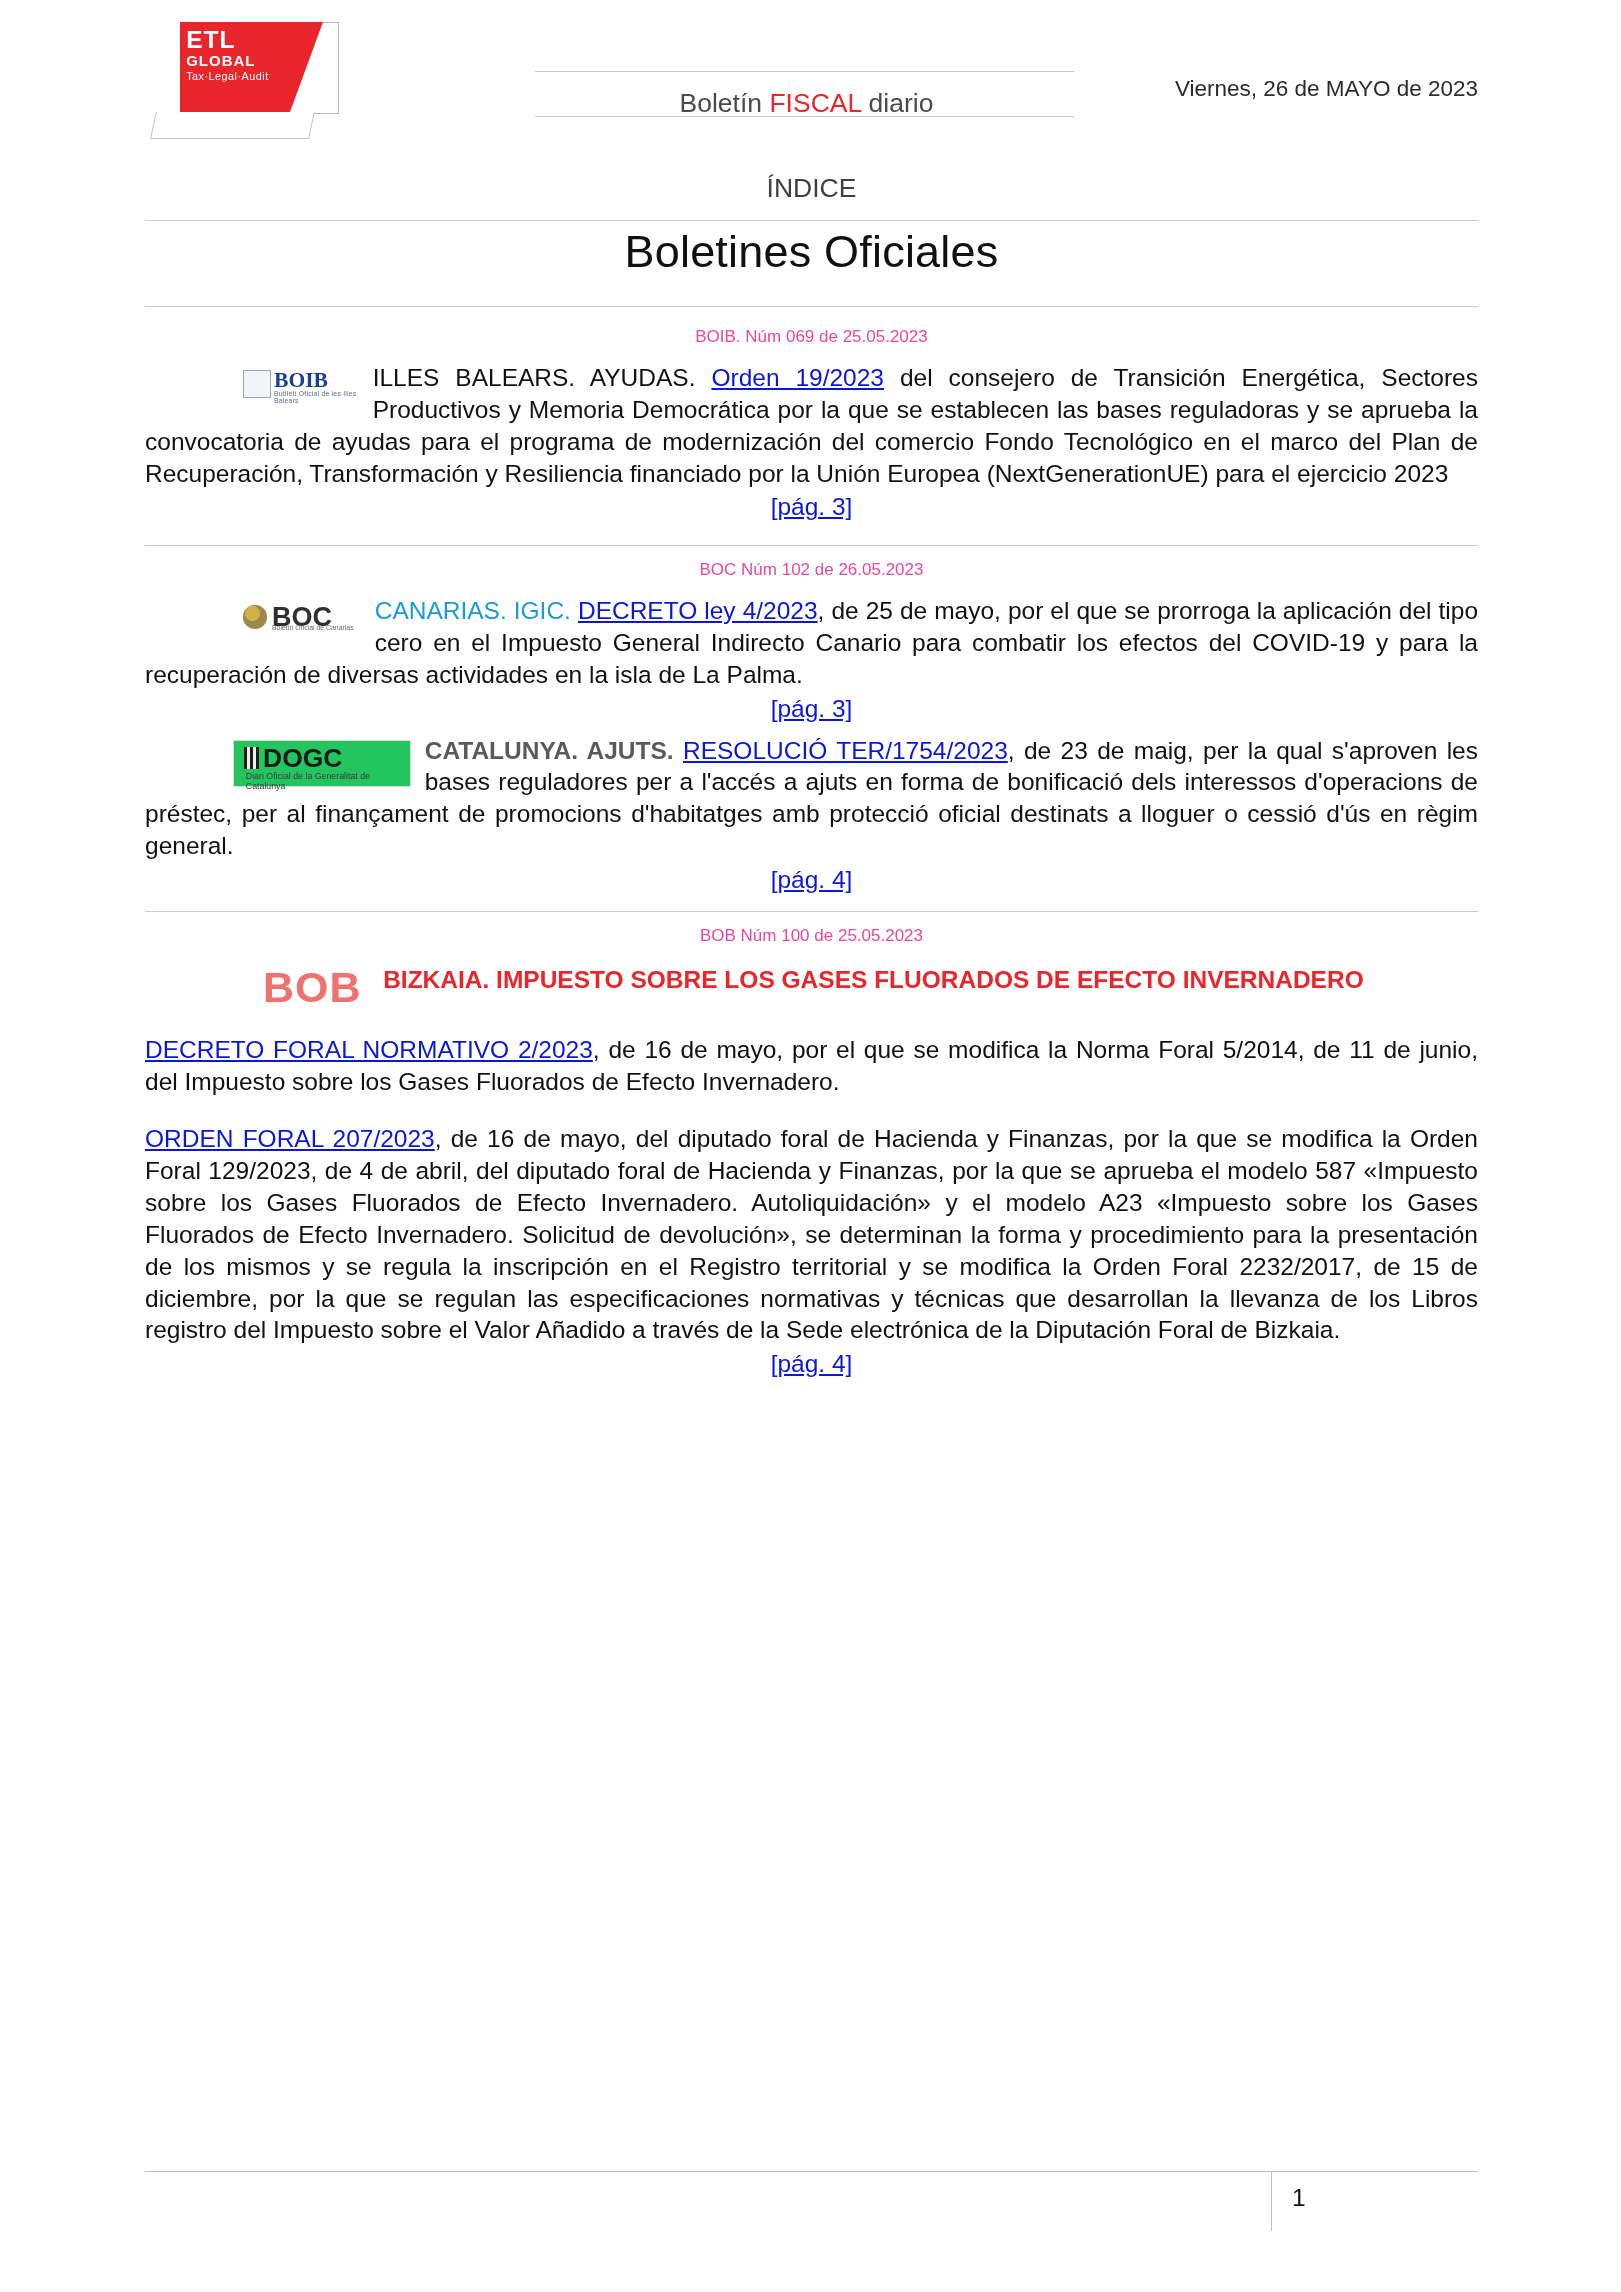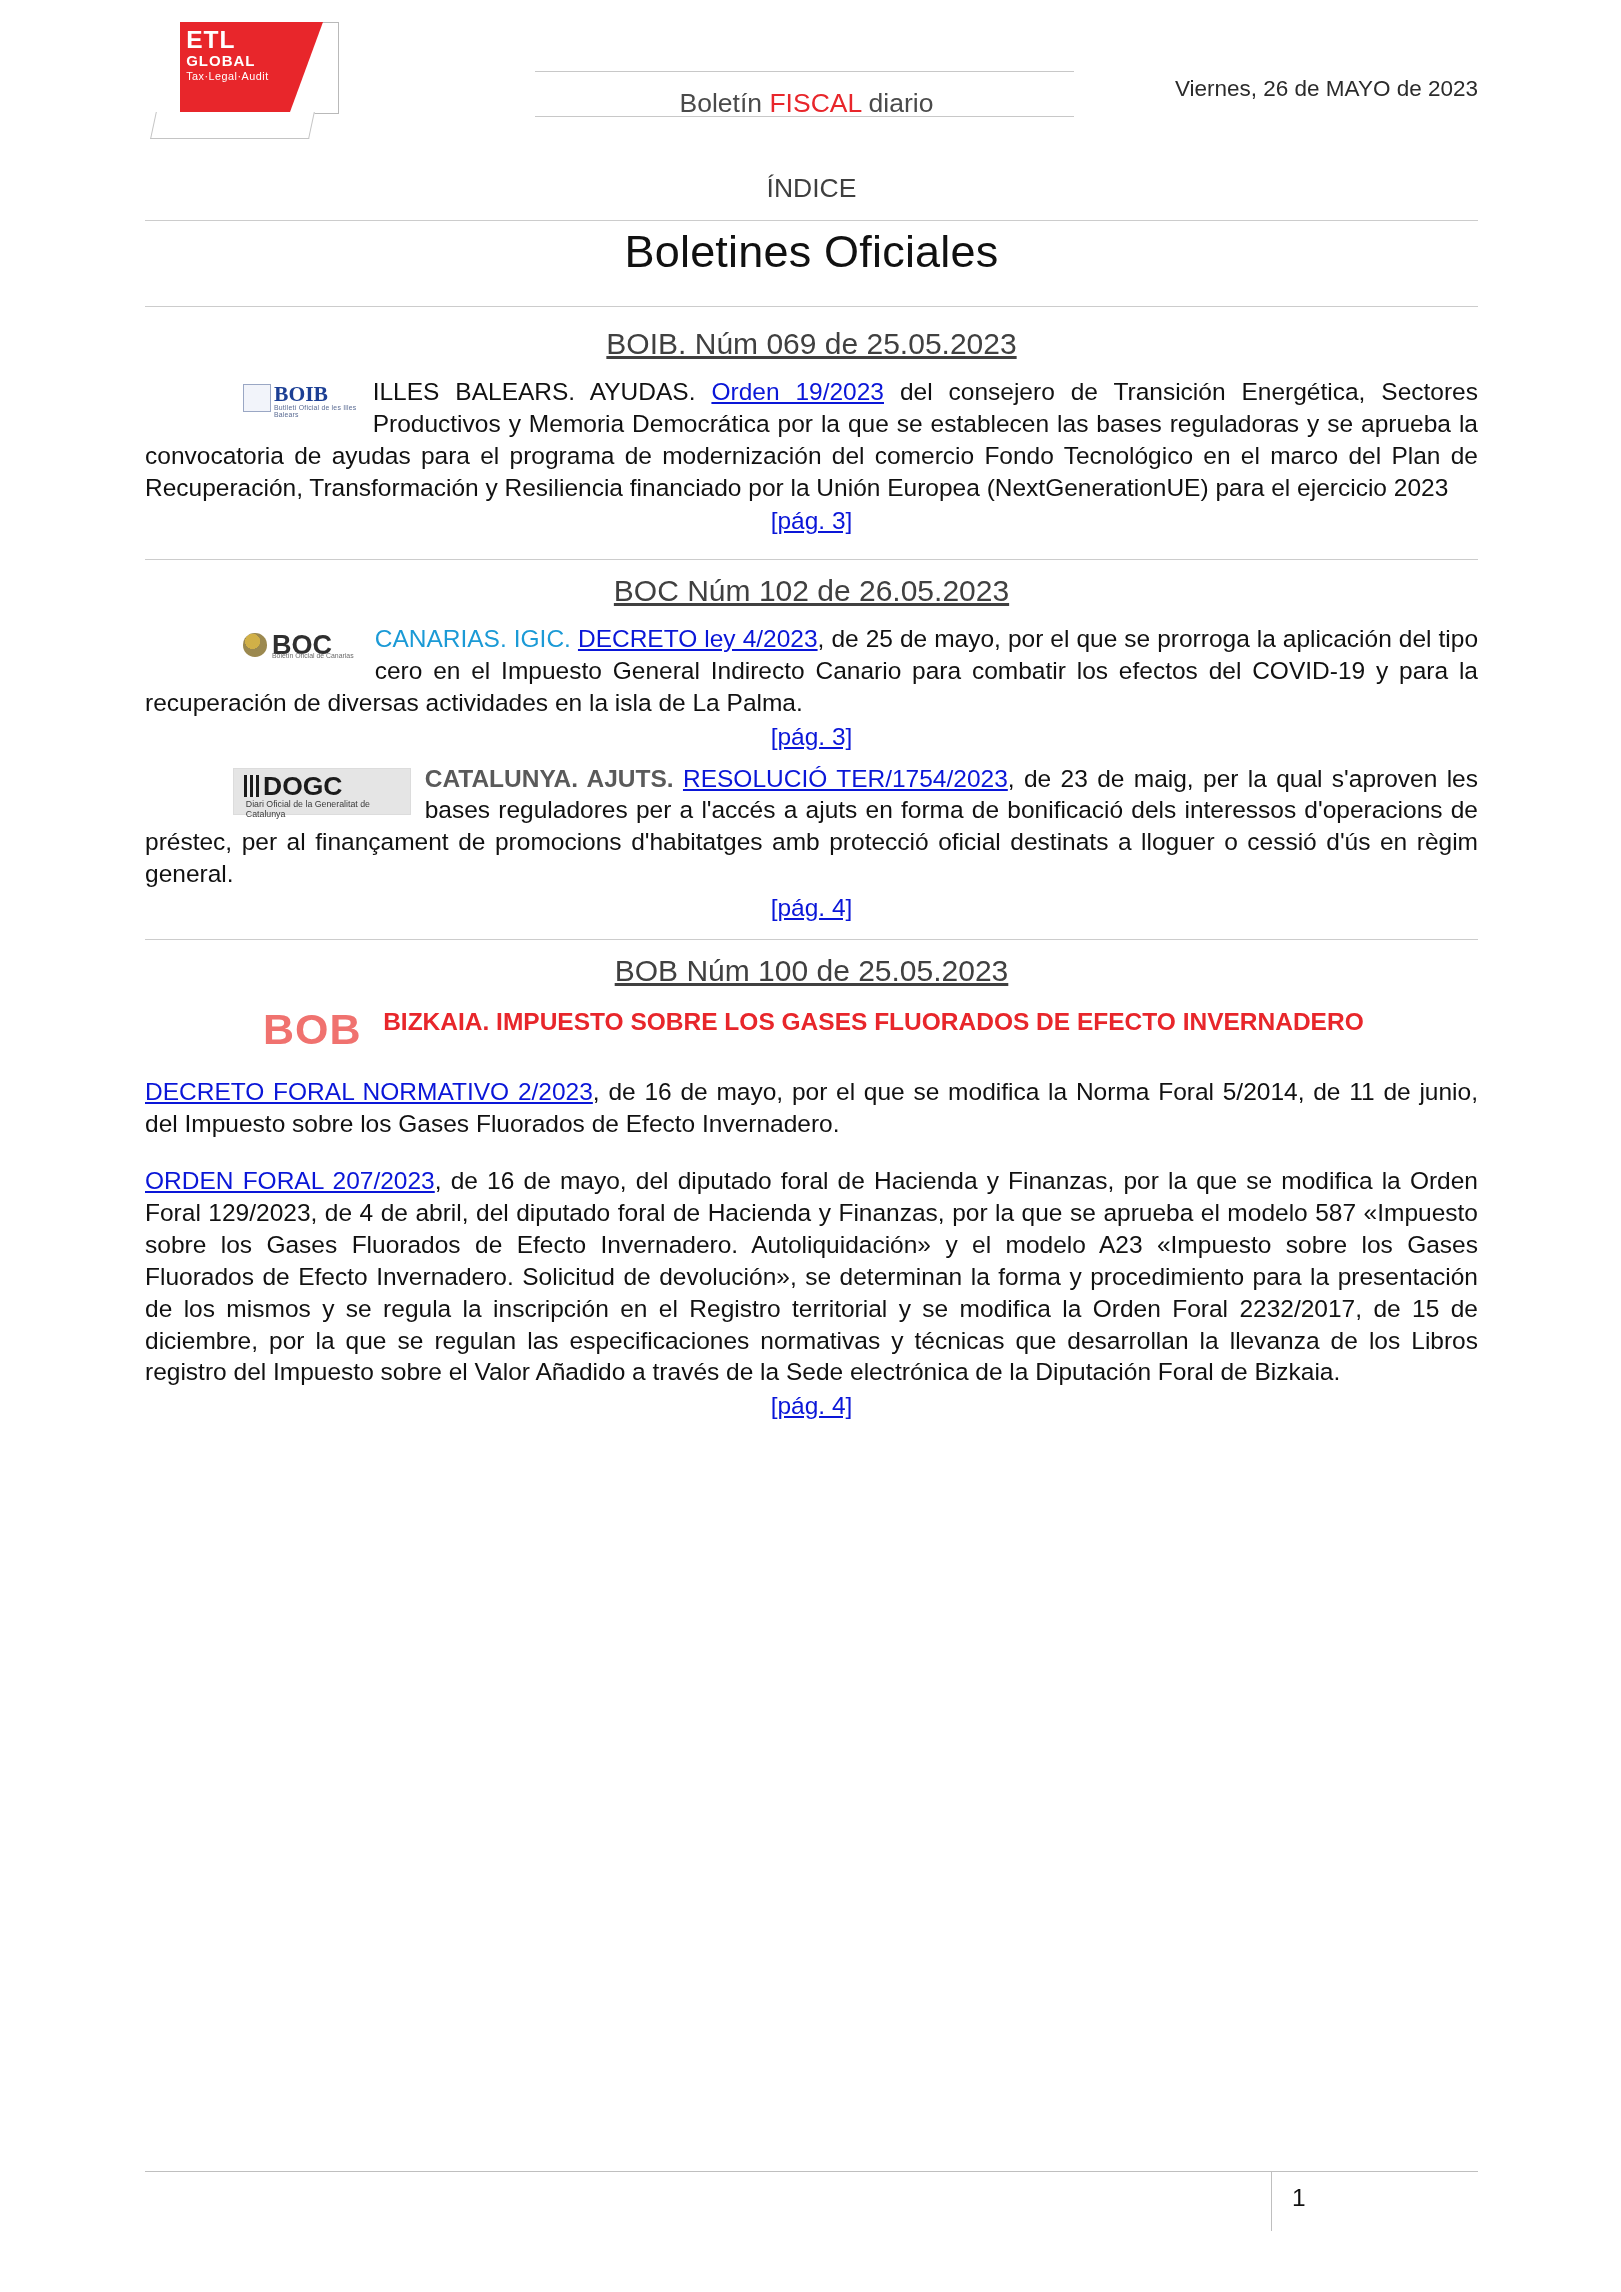--- a/index.html
+++ b/index.html
@@ -137,26 +137,25 @@
     text-align: center;
     font-size: 45px;
     color: #111111;
     padding: 5.9px 0 11.8px 0;
     letter-spacing: 0.2px;
   }
 
   
   .sec-head {
     text-align: center;
-    font-size: 30px;
-    color: #404040;
+    font-size: 17px;
+    color: #ec4899;
     padding: 13.7px 0 9.8px 0;
     border-top: 1px solid #cccccc;
     margin-top: 17.6px;
-    text-decoration: underline;
   }
   .sec-head.first { margin-top: 5.9px; }
 
   
   p.body {
     font-size: 24.5px;
     line-height: 1.30;
     text-align: justify;
     margin: 5.9px 0 0 0;
     color: #111111;
@@ -210,21 +209,21 @@
     font-family: Liberation Sans, sans-serif;
     font-size: 27px; font-weight: bold; color: #2f2f2f;
   }
   .badge-boc .sub {
     position: absolute; left: 29px; top: 22.5px;
     font-size: 6.9px; color: #6a6a6a;
   }
 
   .badge-dogc {
     width: 176px; height: 45px; position: relative;
-    background: #e5e5e5;
+    background: #22c55e;
     border: 1px solid #dcdcdc;
   }
   .badge-dogc .tx {
     position: absolute; left: 9.8px; top: 2px;
     font-size: 26.5px; font-weight: bold; color: #1b1b1b;
     font-family: "Liberation Sans", sans-serif;
   }
   .badge-dogc .bars {
     position: absolute; left: 9.8px; top: 5.9px; width: 15.7px; height: 21.6px;
     background: repeating-linear-gradient(to right, #1b1b1b 0 2.9px, #eeeeee 2.9px 5.9px);

